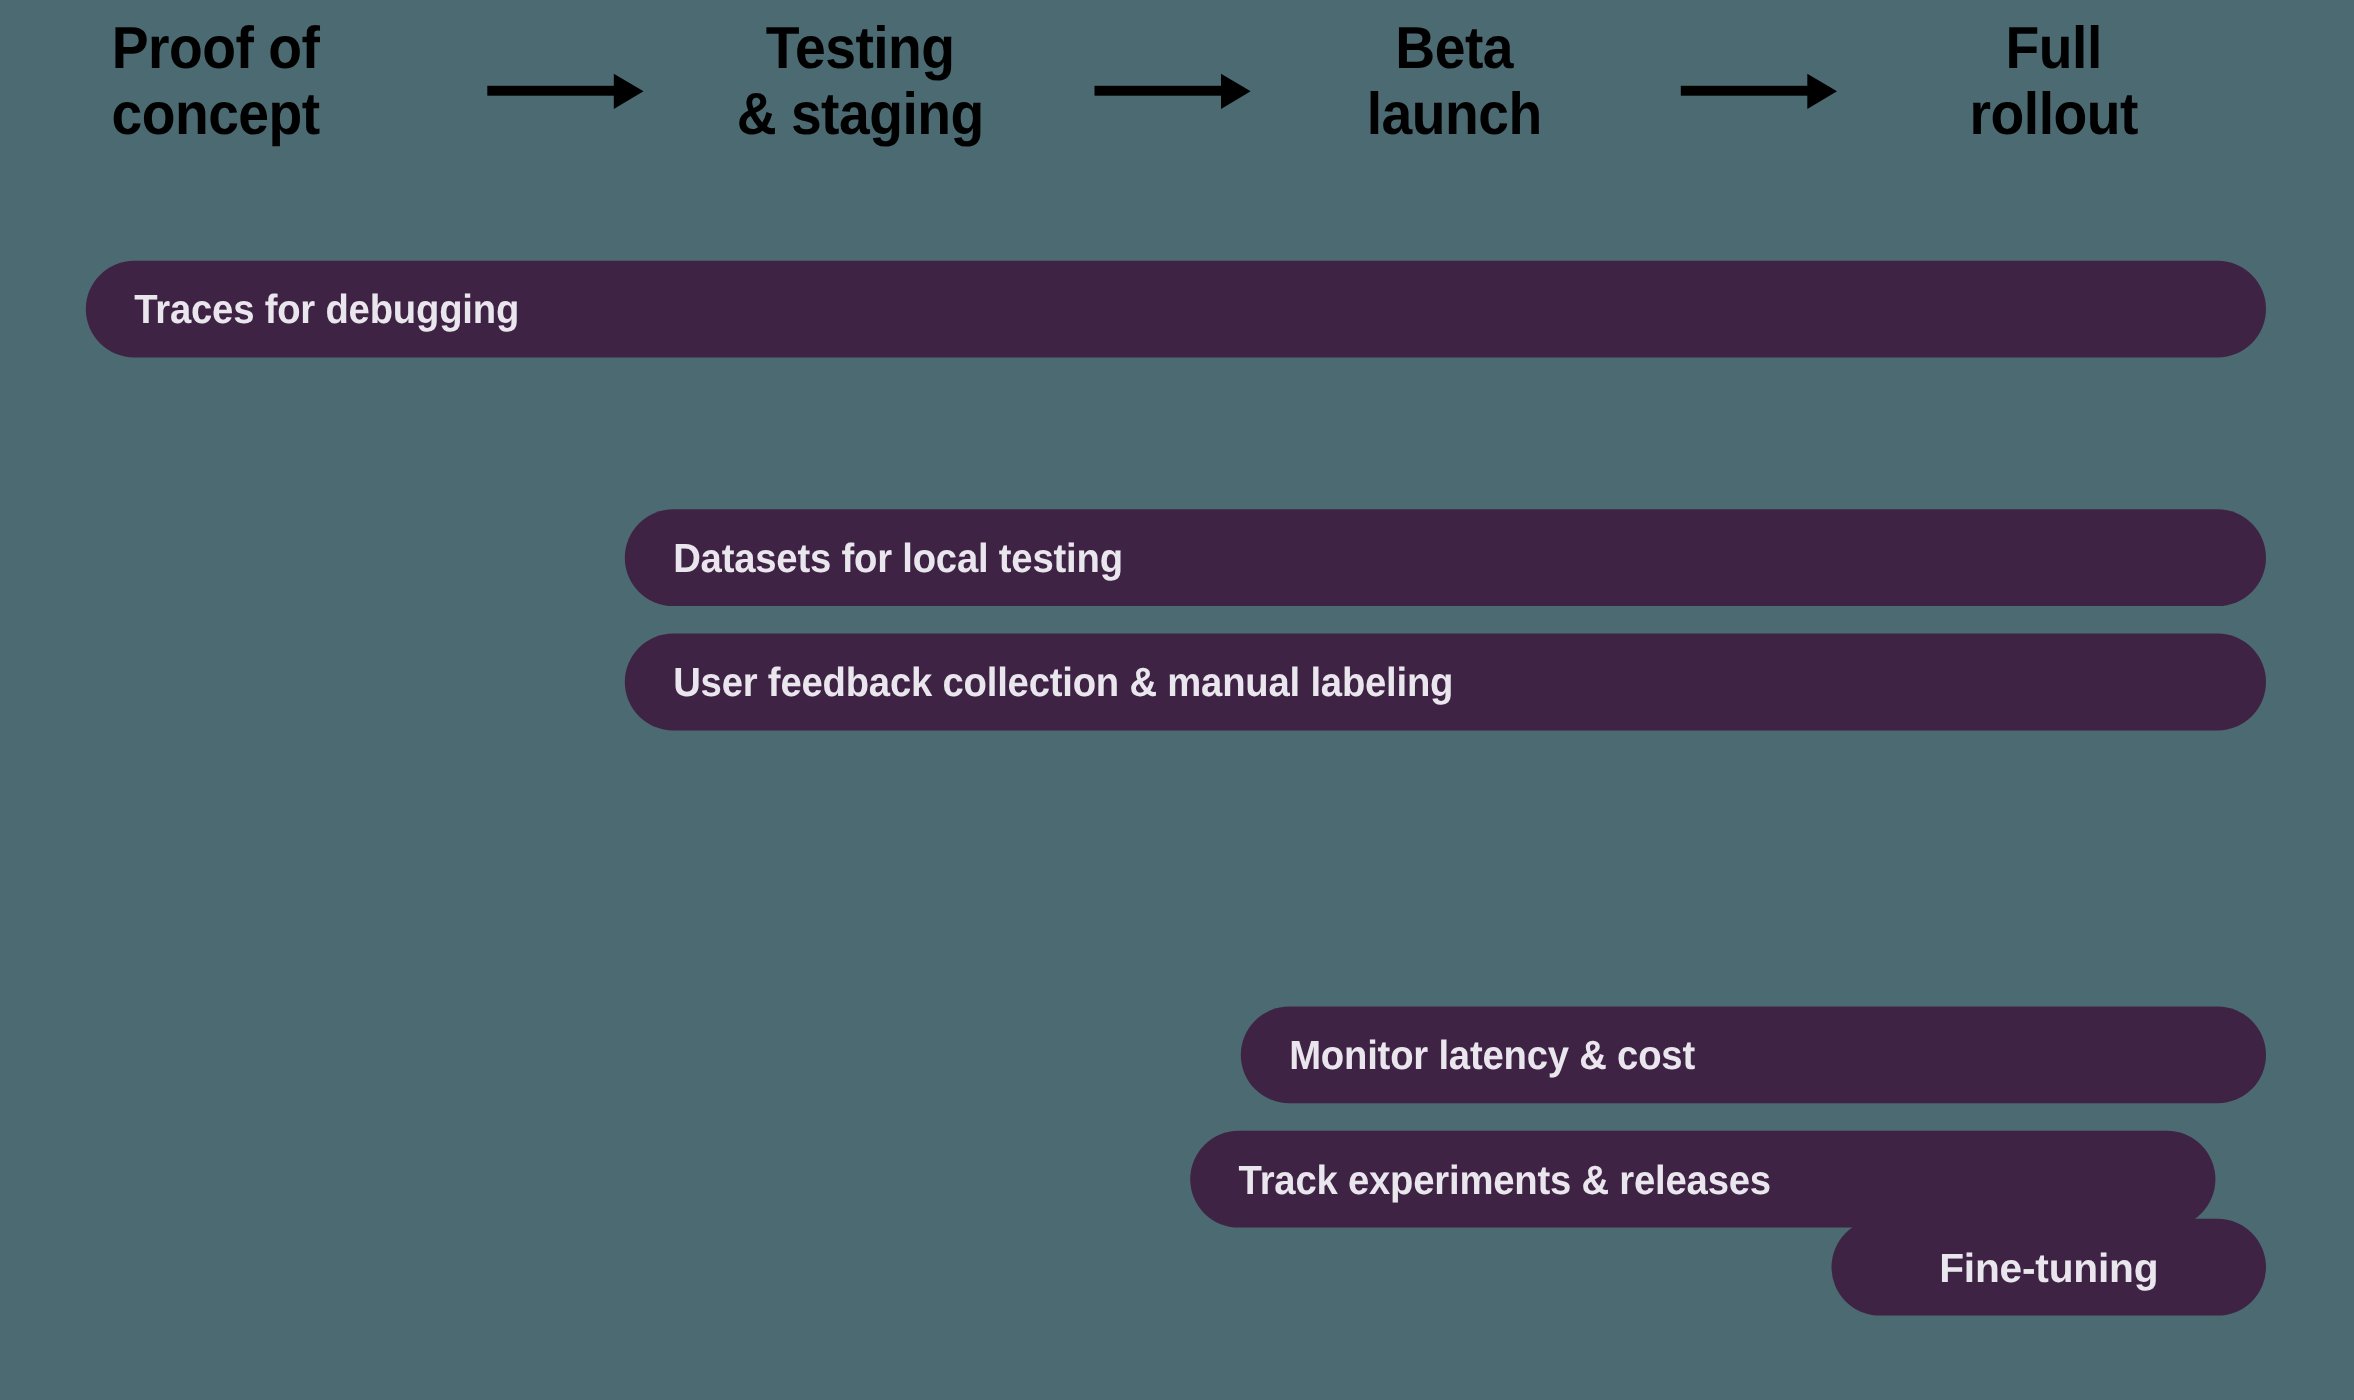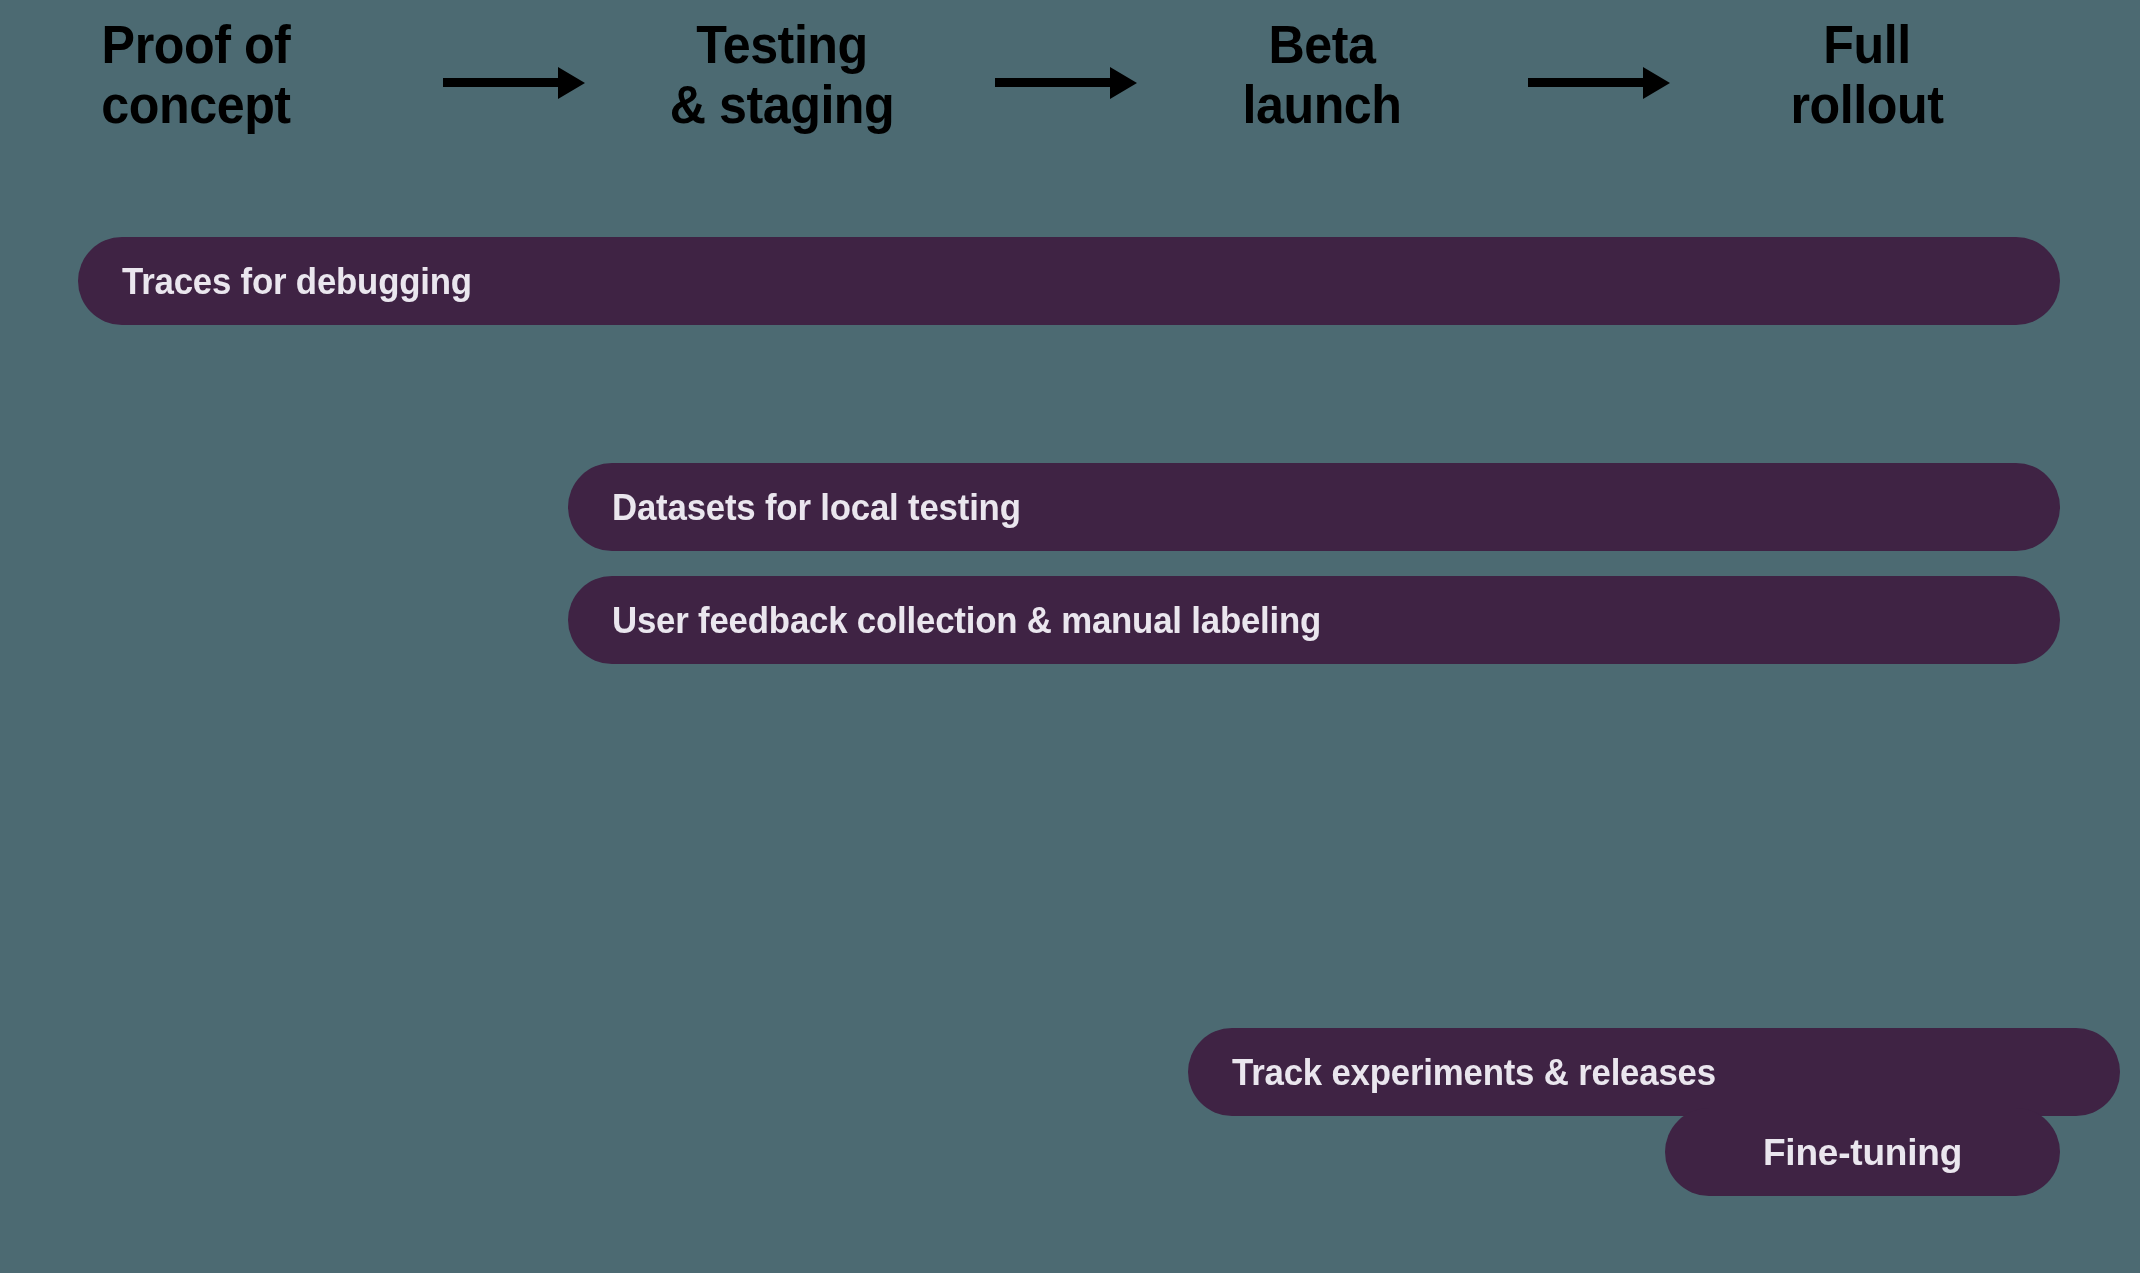--- a/index.html
+++ b/index.html
@@ -122,21 +122,24 @@
   <div id="bars">
       <div class="bar align-left" style="left: 78px; width: 1982px; top: 204px;">
         <span class="bar-label">Traces for debugging</span>
       </div>
       <div class="bar align-left" style="left: 568px; width: 1492px; top: 543px;">
         <span class="bar-label">User feedback collection &amp; manual labeling</span>
       </div>
       <div class="bar align-left" style="left: 568px; width: 1492px; top: 430px;">
         <span class="bar-label">Datasets for local testing</span>
       </div>
-      <div class="bar align-left" style="left: 1188px; width: 932px; top: 995px;">
+      <div class="bar align-left" style="left: 1128px; width: 932px; top: 882px;">
+        <span class="bar-label">Monitor latency &amp; cost</span>
+      </div>
+      <div class="bar align-left" style="left: 1082px; width: 932px; top: 995px;">
         <span class="bar-label">Track experiments &amp; releases</span>
       </div>
       <div class="bar align-center" style="left: 1665px; width: 395px; top: 1108px;">
         <span class="bar-label">Fine-tuning</span>
       </div>
     </div>
 
 </div>
 
 </body></html>

